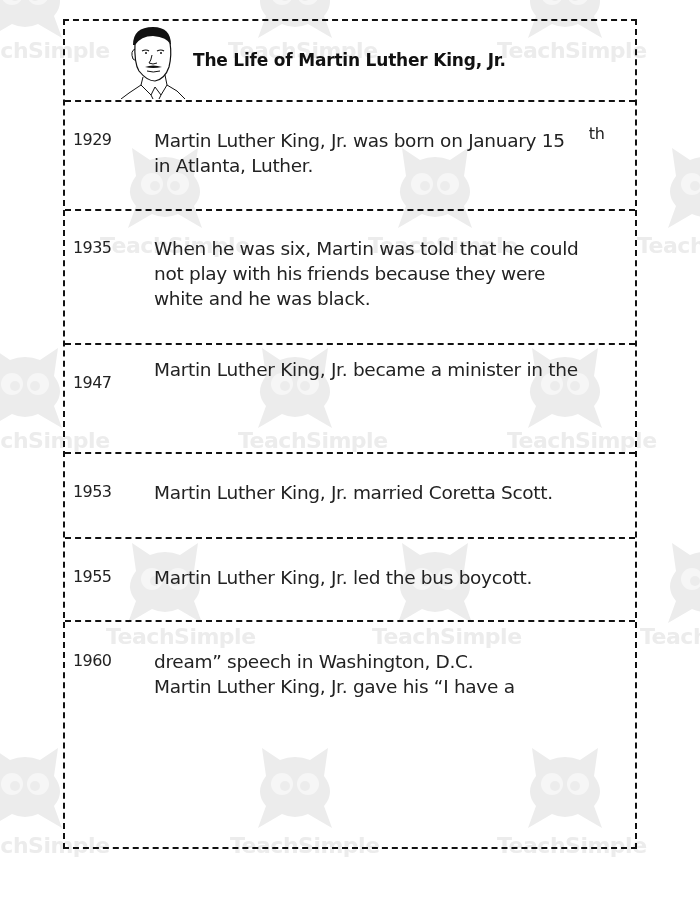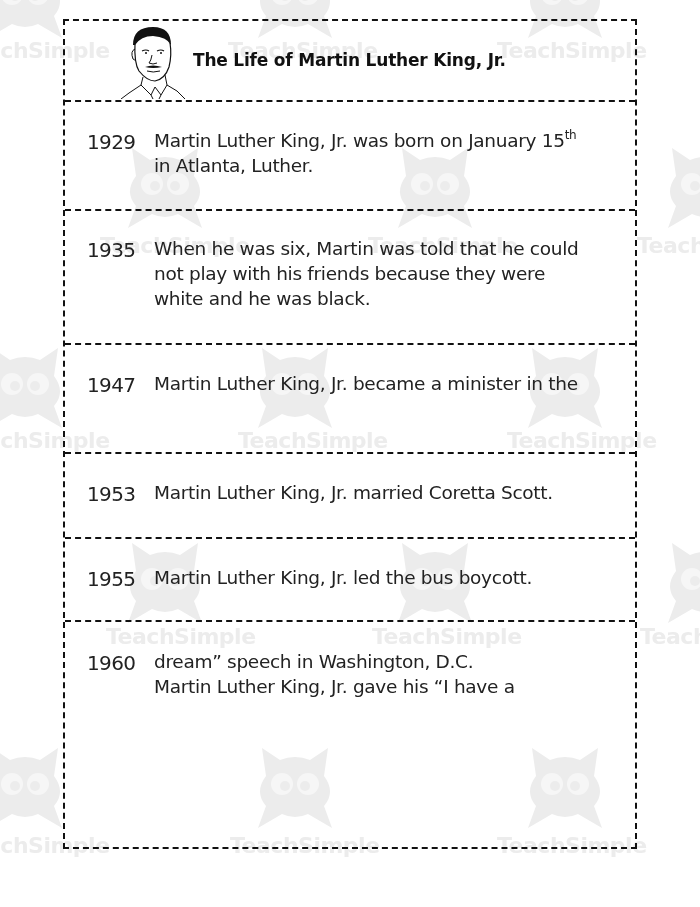--- a/index.html
+++ b/index.html
@@ -19,28 +19,28 @@
   }
   .row { position: absolute; left: 0; right: 0; border-top: 2px dashed #111; box-sizing: border-box; }
   .row.first { border-top: none; }
   .header { display: flex; align-items: center; height: 81px; }
   .portrait { position: absolute; left: 52px; top: 2px; width: 70px; height: 76px; }
   .title {
     position: absolute; left: 128px; top: 29px; font-family: "DejaVu Sans", sans-serif;
     font-weight: bold; font-size: 17px; color: #111; letter-spacing: -0.2px;
   }
   .year {
-    position: absolute; left: 22px; font-family: "DejaVu Sans", sans-serif; font-size: 20px;
+    position: absolute; left: 8px; font-family: "DejaVu Sans", sans-serif; font-size: 16px;
     color: #222; letter-spacing: -0.6px;
   }
   .event {
     position: absolute; left: 89px; width: 475px; font-family: "DejaVu Sans", sans-serif;
     font-size: 18.5px; line-height: 25px; color: #222; letter-spacing: -0.3px;
   }
-  sup { font-size: 12px; vertical-align: 8px; line-height: 0; }
+  sup { font-size: 16px; vertical-align: 8px; line-height: 0; margin-left: 24px; }
 </style>
 </head>
 <body>
 
 <div class="wm-layer">
   <svg width="0" height="0" style="position:absolute">
     <defs>
       <symbol id="owl" viewBox="0 0 90 95">
         <path d="M12 8 L30 20 Q45 14 60 20 L78 8 L74 36 Q86 52 74 66 L82 88 L58 74 Q45 80 32 74 L8 88 L16 66 Q4 52 16 36 Z" fill="#ececec"></path>
         <circle cx="32" cy="44" r="11" fill="#f6f6f6"></circle>
@@ -164,21 +164,21 @@
     <span class="year" style="top:27px">1935</span>
     <div class="event" style="top:25px">
       <div>When he was six, Martin was told that he could</div>
       <div>not play with his friends because they were</div>
       <div>white and he was black.</div>
     </div>
   </div>
 
   <div class="row" style="top:322px;height:110px">
     <span class="year" style="top:28px">1947</span>
-    <div class="event" style="top:26px">
+    <div class="event" style="top:12px">
       <div>Martin Luther King, Jr. became a minister in the</div>
     </div>
   </div>
 
   <div class="row" style="top:431px;height:86px">
     <span class="year" style="top:28px">1953</span>
     <div class="event" style="top:26px">
       <div>Martin Luther King, Jr. married Coretta Scott.</div>
     </div>
   </div>

